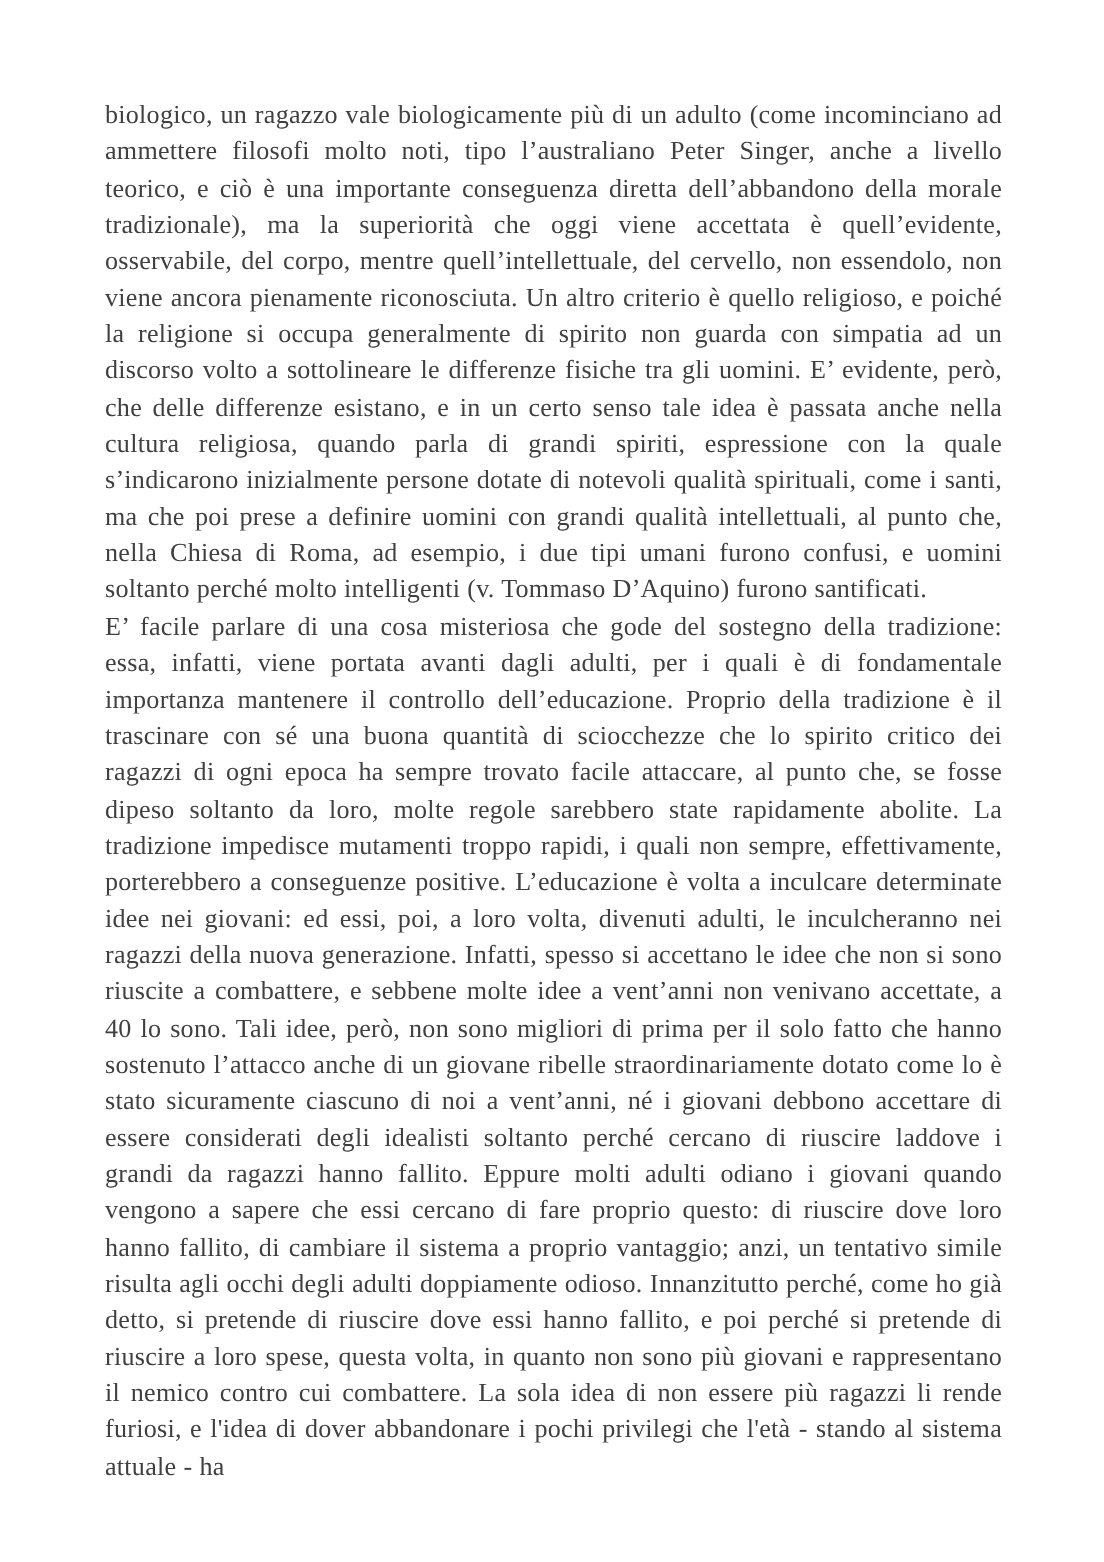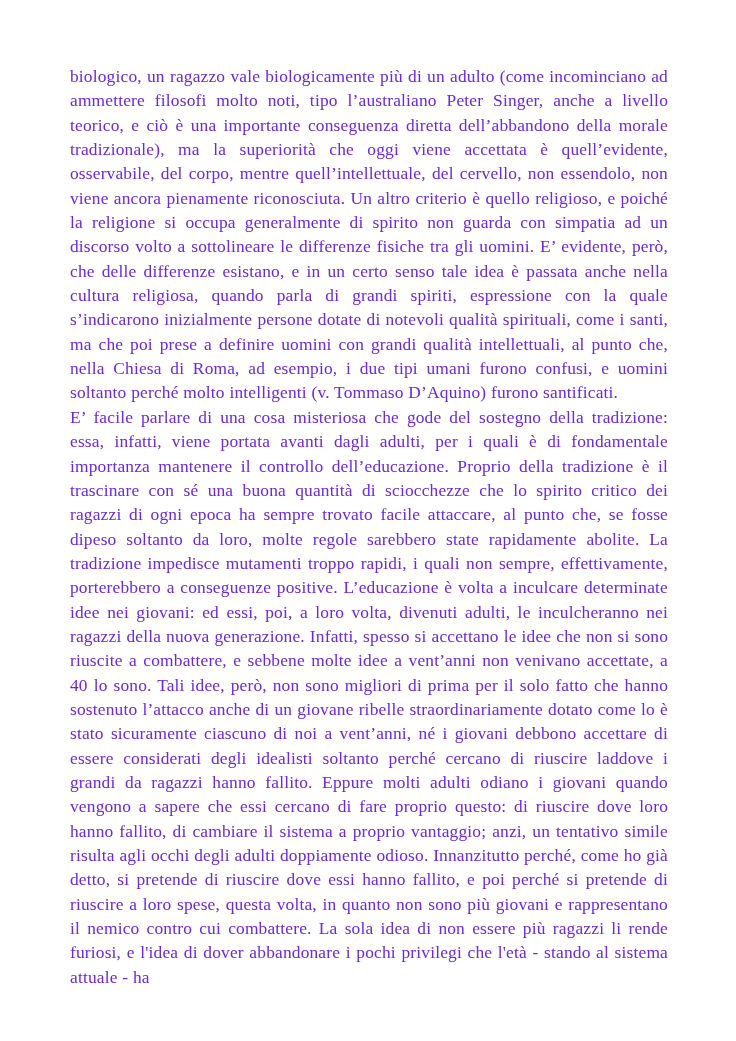--- a/index.html
+++ b/index.html
@@ -29,21 +29,21 @@
   }
   .para {
     margin: 0;
     padding: 0;
     text-align: justify;
     text-justify: inter-word;
     font-size: 17.4px;
     line-height: 24.35px;
     letter-spacing: 0.01em;
     word-spacing: 0.01em;
-    color: #6d28d9;
+    color: #404040;
     text-indent: 0;
     hyphens: none;
     -webkit-hyphens: none;
   }
   .para.last-line-natural {
     text-align-last: left;
   }
   
   .text-column {
     -webkit-font-smoothing: antialiased;

